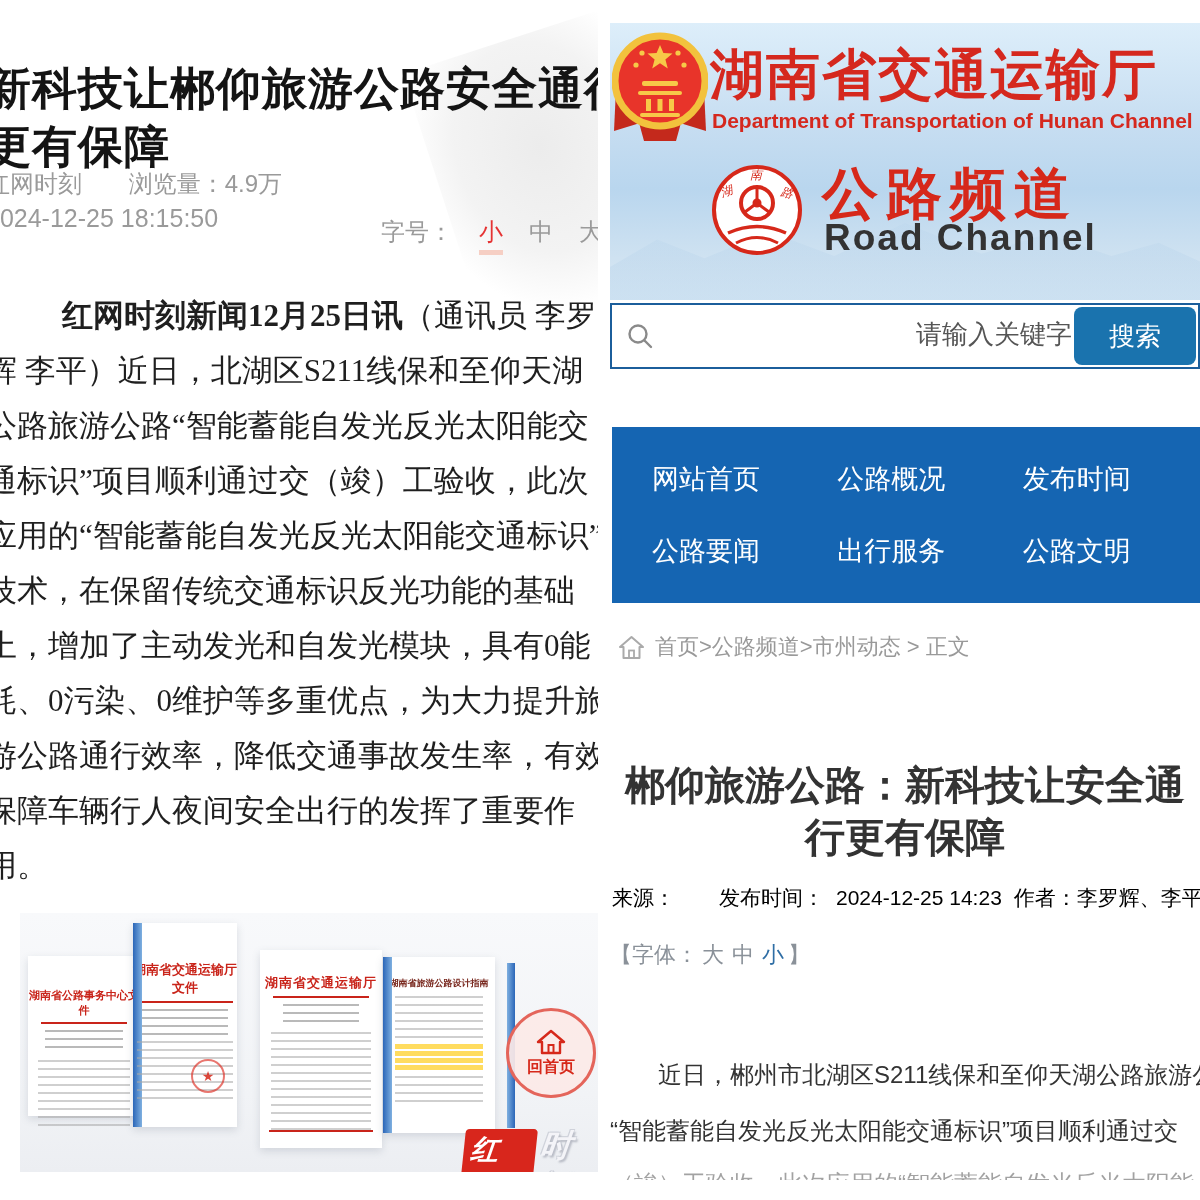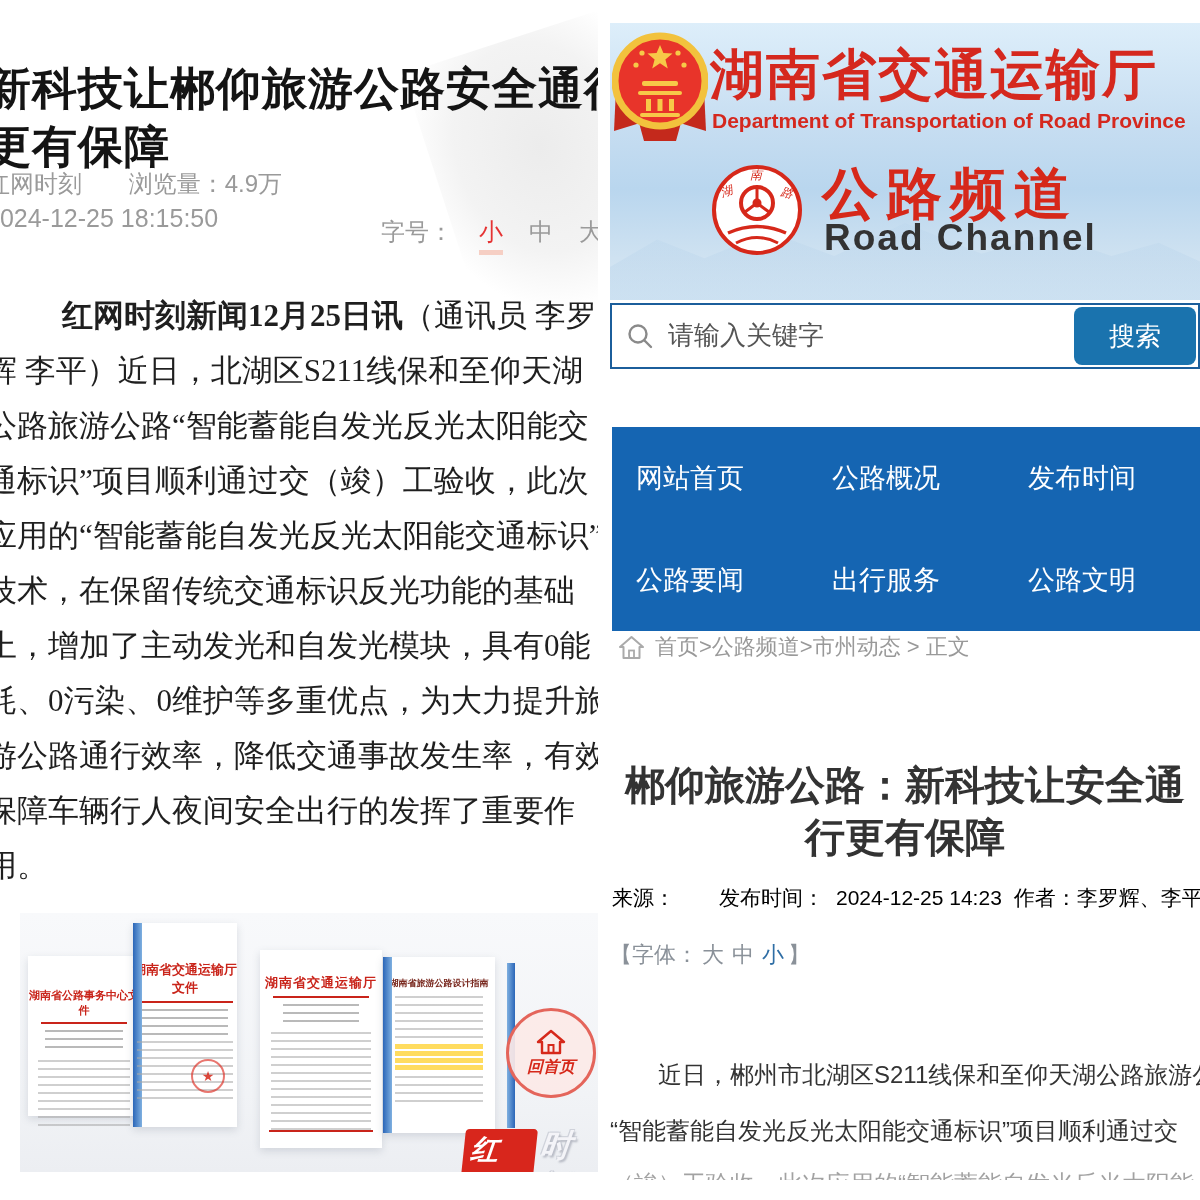--- a/index.html
+++ b/index.html
@@ -43,21 +43,21 @@
   .doc4{left:363px;top:44px;width:112px;height:176px;}
   .doc4 .dtitle{color:#7a2a20;font-weight:bold;font-size:9px;text-align:center;margin-top:20px;}
   .hl{margin:4px auto 0 auto;width:88px;height:26px;
       background:repeating-linear-gradient(to bottom,#ffd84d 0 5px,#fff 5px 7px);opacity:.9;}
   .edge-strip{position:absolute;left:487px;top:50px;width:8px;height:165px;
          background:linear-gradient(90deg,#7fb0e0,#2b66b8);}
   .seal{position:absolute;right:12px;bottom:34px;width:30px;height:30px;border:2px solid rgba(220,40,30,.75);
         border-radius:50%;color:#d6281a;font-size:14px;line-height:30px;text-align:center;opacity:.85;}
   .home-badge{position:absolute;left:486px;top:95px;width:84px;height:84px;border-radius:50%;
         background:rgba(252,233,231,.92);border:3px solid #e4655b;display:flex;flex-direction:column;
-        align-items:center;justify-content:center;gap:2px;font-style:italic;}
+        align-items:center;justify-content:center;gap:2px;}
   .home-badge span{color:#d6281a;font-size:16px;font-weight:bold;}
   .rednet-logo{position:absolute;left:442px;top:212px;display:flex;align-items:flex-end;transform:skewX(-6deg);}
   .rednet-logo .red-box{background:#d8261c;color:#fff;font-weight:bold;font-size:28px;
         padding:2px 7px;border-radius:4px;font-style:italic;letter-spacing:2px;}
   .rednet-logo .gray-tx{font-size:31px;font-weight:bold;font-style:italic;color:#f4f4f8;margin-left:4px;
         text-shadow:2px 2px 2px #b9bcc6,-1px -1px 0 #cfd2da,1px -1px 0 #cfd2da;}
   
   .right-pane{position:absolute;left:610px;top:0;width:590px;height:1200px;overflow:hidden;background:#fff;}
   .banner{position:absolute;left:0;top:23px;width:590px;height:277px;overflow:hidden;
           background:linear-gradient(180deg,#ddeefa 0%,#c6ddf1 38%,#b9d6ee 60%,#cfe2f1 85%,#dcebf6 100%);}
@@ -71,27 +71,27 @@
   .roadlogo{position:absolute;left:100px;top:140px;}
   .channel-cn{position:absolute;left:212px;top:134px;color:#d6281a;font-weight:bold;font-size:56px;
               letter-spacing:8px;white-space:nowrap;}
   .channel-en{position:absolute;left:214px;top:194px;color:#333;font-weight:600;font-size:37px;
               letter-spacing:2px;white-space:nowrap;}
   .searchbar{position:absolute;left:0;top:303px;width:586px;height:62px;border:2px solid #1b5e9b;
              background:#fff;display:flex;align-items:center;}
   .search-field{flex:1;display:flex;align-items:center;height:100%;}
   .search-field svg{margin:0 12px 0 14px;}
   .search-field input{border:0;outline:0;flex:1;font-size:26px;color:#15803d;height:90%;
-             font-family:Liberation Serif, serif;background:transparent;}
+             font-family:Liberation Mono, monospace;background:transparent;text-align:right;}
   .search-field input::placeholder{color:#555;opacity:1;}
   .search-btn{width:122px;height:58px;background:#1a73ae;color:#fff;font-size:26px;border:0;
              border-radius:8px;margin-right:2px;cursor:pointer;font-family:"Liberation Sans",sans-serif;}
-  .nav{position:absolute;left:2px;top:427px;width:588px;height:204px;background:#1565b2;
+  .nav{position:absolute;left:2px;top:427px;width:588px;height:176px;background:#1565b2;
        display:grid;grid-template-columns:1fr 1fr 1fr;grid-template-rows:1fr 1fr;align-items:center;
-       padding:0;box-sizing:border-box;}
+       padding:16px;box-sizing:border-box;}
   .nav-item{color:#fff;font-size:27px;padding-left:24px;cursor:pointer;white-space:nowrap;}
   .breadcrumb{position:absolute;left:8px;top:632px;display:flex;align-items:center;gap:10px;
        color:#999;font-size:22px;}
   .r-title{position:absolute;left:0;top:726px;width:590px;text-align:center;color:#333;
        font-weight:bold;font-size:40px;line-height:52px;}
   .r-meta{position:absolute;left:2px;top:884px;width:588px;color:#000000;font-size:21px;white-space:nowrap;}
   .r-meta .m1{margin-right:44px;} .r-meta .m2{margin-right:12px;}
   .r-fontsize{position:absolute;left:0;top:940px;width:590px;text-align:left;color:#8a9199;font-size:22px;}
   .r-fontsize .fsz{margin:0 4px;}
   .fsz-small{color:#2f6ea5;}
@@ -199,21 +199,21 @@
       <circle cx="72" cy="42" r="2.6" fill="#f7c948"></circle>
       <rect x="30" y="58" width="36" height="5" rx="2" fill="#f7c948"></rect>
       <rect x="26" y="68" width="44" height="4" rx="2" fill="#f7c948"></rect>
       <rect x="34" y="76" width="5" height="12" fill="#f7c948"></rect>
       <rect x="45.5" y="76" width="5" height="12" fill="#f7c948"></rect>
       <rect x="57" y="76" width="5" height="12" fill="#f7c948"></rect>
       <rect x="28" y="90" width="40" height="4" rx="2" fill="#f7c948"></rect>
     </svg>
 
     <div class="dept-cn">湖南省交通运输厅</div>
-    <div class="dept-en">Department of Transportation of Road Province</div>
+    <div class="dept-en">Department of Transportation of Hunan Channel</div>
 
     <svg class="roadlogo" width="94" height="94" viewBox="0 0 94 94">
       <circle cx="47" cy="47" r="43" fill="#fff" stroke="#d6281a" stroke-width="4"></circle>
       <circle cx="47" cy="40" r="16" fill="none" stroke="#d6281a" stroke-width="4"></circle>
       <circle cx="47" cy="40" r="4.5" fill="#d6281a"></circle>
       <line x1="47" y1="40" x2="47" y2="26" stroke="#d6281a" stroke-width="3"></line>
       <line x1="47" y1="40" x2="35" y2="49" stroke="#d6281a" stroke-width="3"></line>
       <line x1="47" y1="40" x2="59" y2="49" stroke="#d6281a" stroke-width="3"></line>
       <path d="M18 70 Q47 57 76 70" fill="none" stroke="#d6281a" stroke-width="3.4"></path>
       <path d="M26 80 Q47 69 68 80" fill="none" stroke="#d6281a" stroke-width="3"></path>

